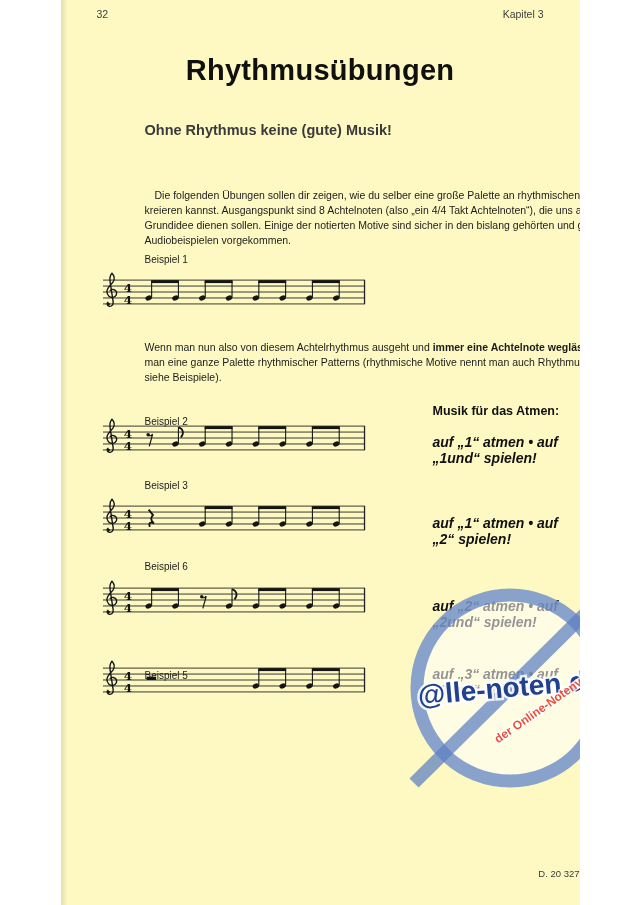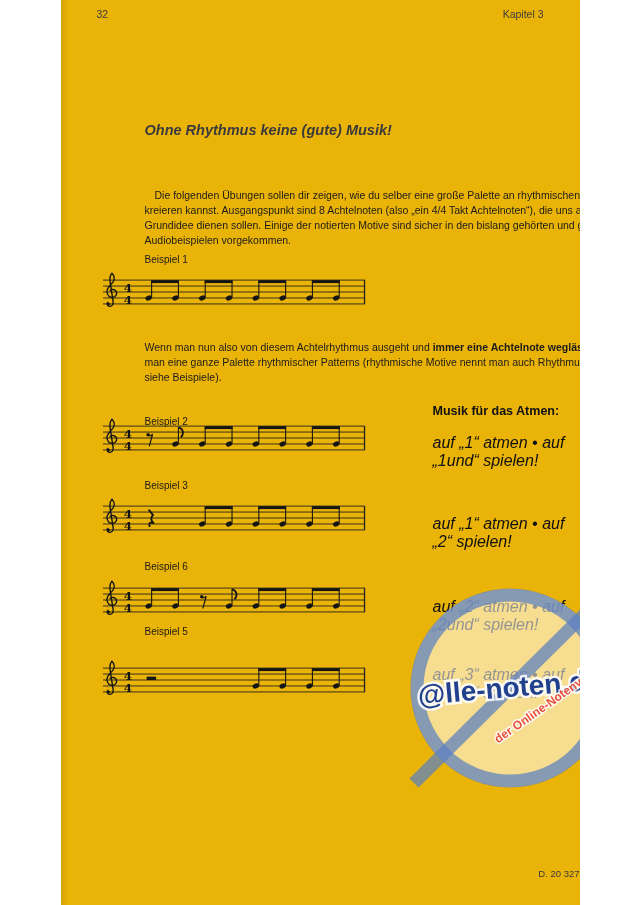--- a/index.html
+++ b/index.html
@@ -1,45 +1,46 @@
 <!DOCTYPE html>
 <html><head>
 <meta charset="utf-8">
 <style>
   *{margin:0;padding:0;box-sizing:border-box}
   html,body{background:#ffffff}
   body{font-family:"Liberation Sans",sans-serif}
-  .page{position:relative;width:519px;height:905px;background:#eab308;margin:0 auto;overflow:hidden}
+  .page{position:relative;width:519px;height:905px;background:#fef9c3;margin:0 auto;overflow:hidden}
   .page::before{content:"";position:absolute;left:0;top:0;bottom:0;width:7px;
     background:linear-gradient(90deg,rgba(0,0,0,0.10),rgba(0,0,0,0));pointer-events:none}
   .hdr{position:absolute;top:8px;font-size:10.5px;color:#3d3d3d}
   .hdr-left{left:36px}
   .hdr-right{right:36px}
   .title{position:absolute;top:54px;left:0;right:0;text-align:center;
     font-size:29px;font-weight:bold;color:#101010;letter-spacing:.3px}
   .subtitle{position:absolute;left:84px;top:122px;font-size:14.5px;font-weight:bold;
-    font-style:italic;color:#3a3a3a}
+    color:#3a3a3a}
   .body-text{position:absolute;left:84px;width:482px;font-size:10.5px;line-height:15px;color:#1b1b1b}
   .indent{text-indent:10px}
   .ex-label{position:absolute;left:84px;font-size:10px;color:#1b1b1b}
   .staff{position:absolute;left:40px}
   .tips-heading{position:absolute;left:372px;font-size:12.5px;font-weight:bold;color:#101010}
-  .tip{position:absolute;left:372px;font-size:16px;font-weight:normal;font-style:italic;color:#101010}
+  .tip{position:absolute;left:372px;font-size:14px;font-weight:bold;font-style:italic;color:#101010}
   .footer{position:absolute;left:0;right:0;top:868px;text-align:right;font-size:9.5px;color:#3a3a3a}
   .watermark{position:absolute;left:322px;top:560px;pointer-events:none}
   svg{overflow:visible}
 </style>
 </head>
 <body>
 
 <div class="page">
 
   <div class="hdr hdr-left">32</div>
   <div class="hdr hdr-right">Kapitel 3</div>
 
+  <h1 class="title">Rhythmusübungen</h1>
   <h2 class="subtitle">Ohne Rhythmus keine (gute) Musik!</h2>
 
   <p class="body-text indent" style="top:188px">Die folgenden Übungen sollen dir zeigen, wie du selber eine große Palette an rhythmischen Ideen kreieren kannst. Ausgangspunkt sind 8 Achtelnoten (also „ein 4/4 Takt Achtelnoten“), die uns als Grundidee dienen sollen. Einige der notierten Motive sind sicher in den bislang gehörten und gespielten Audiobeispielen vorgekommen.</p>
 
   <div class="ex-label" style="top:254px">Beispiel 1</div>
   <svg class="staff" style="top:270px" width="268" height="48" viewBox="0 0 270 48">
       <line x1="2" y1="10" x2="266" y2="10" stroke="#222" stroke-width="0.9"></line>
       <line x1="2" y1="16" x2="266" y2="16" stroke="#222" stroke-width="0.9"></line>
       <line x1="2" y1="22" x2="266" y2="22" stroke="#222" stroke-width="0.9"></line>
       <line x1="2" y1="28" x2="266" y2="28" stroke="#222" stroke-width="0.9"></line>
@@ -169,21 +170,21 @@
       <line x1="186" y1="27.2" x2="186" y2="11" stroke="#151515" stroke-width="1.1"></line>
       <rect x="158.45" y="10" width="28.1" height="3" fill="#151515"></rect>
       <ellipse cx="210" cy="28" rx="3.4" ry="2.5" fill="#151515" transform="rotate(-20 210 28)"></ellipse>
       <line x1="213" y1="27.2" x2="213" y2="11" stroke="#151515" stroke-width="1.1"></line>
       <ellipse cx="237" cy="28" rx="3.4" ry="2.5" fill="#151515" transform="rotate(-20 237 28)"></ellipse>
       <line x1="240" y1="27.2" x2="240" y2="11" stroke="#151515" stroke-width="1.1"></line>
       <rect x="212.45" y="10" width="28.1" height="3" fill="#151515"></rect>
     </svg>
   <div class="tip" style="top:598px">auf „2“ atmen • auf „2und“ spielen!</div>
 
-  <div class="ex-label" style="top:626px">Beispiel 5</div>
+  <div class="ex-label" style="top:670px">Beispiel 5</div>
   <svg class="staff" style="top:658px" width="268" height="48" viewBox="0 0 270 48">
       <line x1="2" y1="10" x2="266" y2="10" stroke="#222" stroke-width="0.9"></line>
       <line x1="2" y1="16" x2="266" y2="16" stroke="#222" stroke-width="0.9"></line>
       <line x1="2" y1="22" x2="266" y2="22" stroke="#222" stroke-width="0.9"></line>
       <line x1="2" y1="28" x2="266" y2="28" stroke="#222" stroke-width="0.9"></line>
       <line x1="2" y1="34" x2="266" y2="34" stroke="#222" stroke-width="0.9"></line>
       <line x1="265.5" y1="10" x2="265.5" y2="34" stroke="#222" stroke-width="1.3"></line>
       <path d="M11 3 C13.5 5.5 14 9 12 12 C9.5 15.5 6 17.5 6 21.5 C6 25.5 9.2 28 12.2 27.4 C15.2 26.8 16.6 23.6 15.2 21.2 C13.9 19 10.8 18.8 9.2 20.6 M11 3 C9 5.5 8.6 8.5 9.2 12 L12.2 31.5 C12.7 34.5 11 36.8 8.4 36.4 C6.2 36 5.6 33.4 7 32.4" fill="none" stroke="#151515" stroke-width="1.4" stroke-linecap="round"></path>
       <circle cx="7.6" cy="34.2" r="1.4" fill="#151515"></circle>
       <text x="27" y="21.8" text-anchor="middle" font-family="&quot;DejaVu Serif&quot;,serif" font-size="12" font-weight="bold" fill="#151515">4</text>

